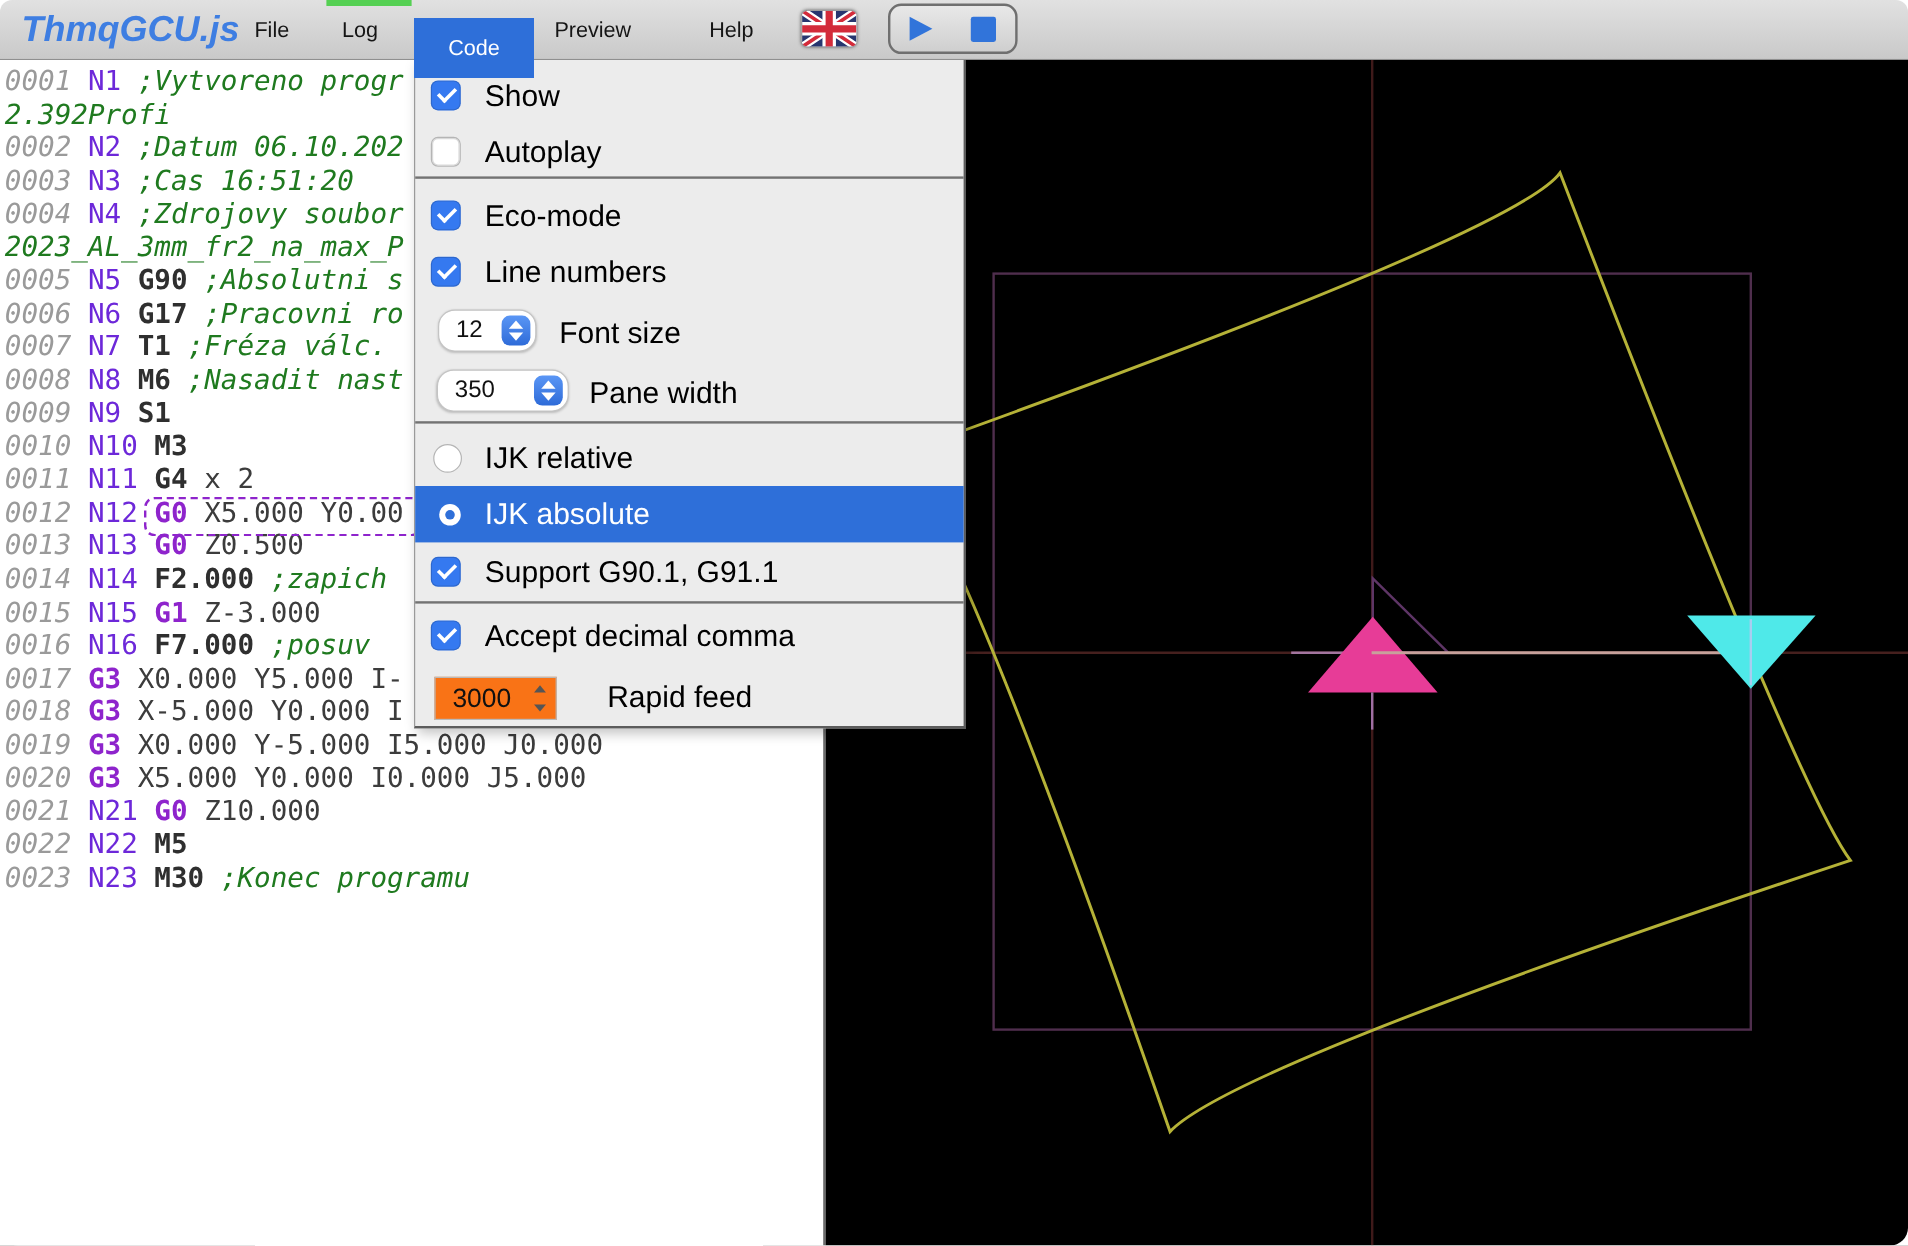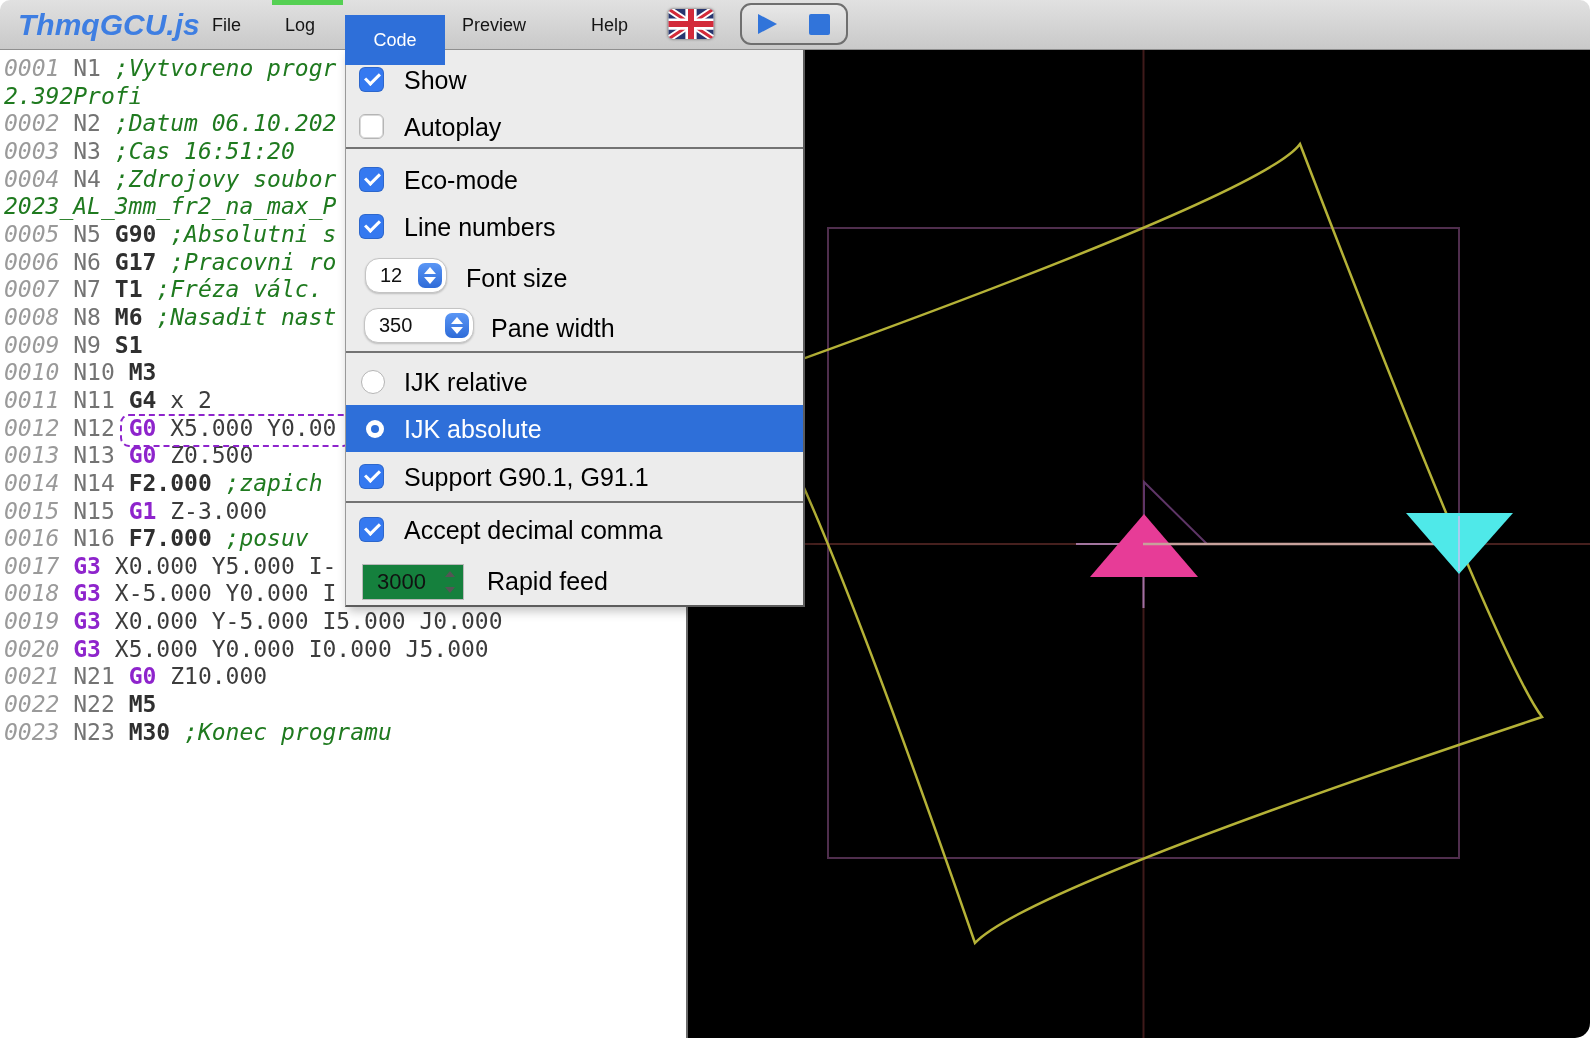--- a/index.html
+++ b/index.html
@@ -53,21 +53,21 @@
   #code-pane{
     position:absolute;left:0;top:50px;width:686px;height:988px;
     background:#ffffff;z-index:1;overflow:hidden;
   }
   #code-rows{
     position:absolute;left:4px;top:5px;
     font-family:"DejaVu Sans Mono",monospace;
     font-size:23px;line-height:27.65px;white-space:pre;
   }
   .s-ln{color:var(--code_linenum_gray);font-style:italic;}
-  .s-n {color:#737373;}
+  .s-n {color:#6d28d9;}
   .s-g {color:var(--code_motion_purple);font-weight:bold;}
   .s-b {color:#2f2f2f;font-weight:bold;}
   .s-x {color:#3c3c3c;}
   .s-cm{color:var(--code_comment_green);font-style:italic;}
   #current-line-box{
     position:absolute;left:120px;top:414px;width:232px;height:33px;
     border:2px dashed var(--code_motion_purple);border-radius:9px;
     z-index:2;
   }
   #pane-divider{
@@ -138,21 +138,21 @@
     border-left:6px solid transparent;border-right:6px solid transparent;
     border-bottom:7px solid #ffffff;
   }
   .spinner::after{
     content:"";position:absolute;left:6px;bottom:4px;width:0;height:0;
     border-left:6px solid transparent;border-right:6px solid transparent;
     border-top:7px solid #ffffff;
   }
   
   .numinput{
-    position:absolute;background:#15803d;border:1px solid #b9b9b9;
+    position:absolute;background:#f97316;border:1px solid #b9b9b9;
   }
   .numinput .val{
     position:absolute;left:14px;top:0;height:100%;
     font-size:22px;color:#111;display:flex;align-items:center;
   }
   .numspin{position:absolute;right:4px;top:4px;width:18px;bottom:4px;}
   .numspin::before{
     content:"";position:absolute;left:4px;top:2px;width:0;height:0;
     border-left:5px solid transparent;border-right:5px solid transparent;
     border-bottom:6px solid #555;
@@ -246,21 +246,21 @@
     <div class="sep" style="top:451px;"></div>
     <div class="mrow" style="top:456px;">
       <span class="cb"></span>
       <span class="mlabel">Accept decimal comma</span>
     </div>
     <div class="mrow" style="top:507px;">
       <span class="numinput" style="left:16px;top:7px;width:102px;height:36px;">
         <span class="val">3000</span>
         <span class="numspin"></span>
       </span>
-      <span class="mlabel" style="left:141px;">Rapid feed</span>
+      <span class="mlabel" style="left:160px;">Rapid feed</span>
     </div>
   </div>
 
   <div id="menubar">
     <span class="app-title">ThmqGCU.js</span>
     <div id="green-indicator"></div>
     <span class="menu-item" style="left:212px;">File</span>
     <span class="menu-item" style="left:285px;">Log</span>
     <span class="menu-item active" style="left:345px;width:100px;">Code</span>
     <span class="menu-item" style="left:462px;">Preview</span>

